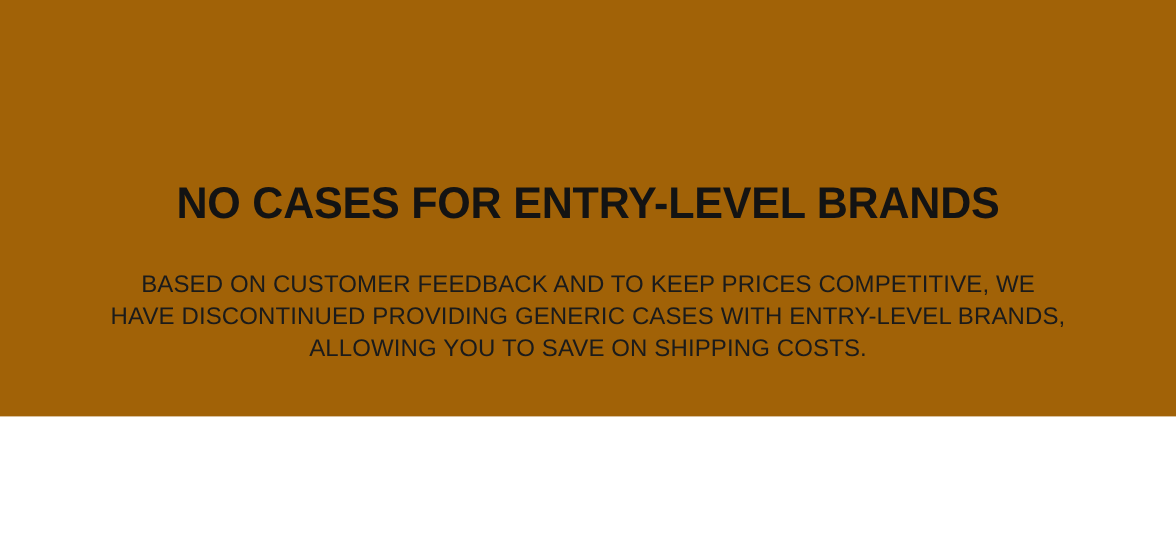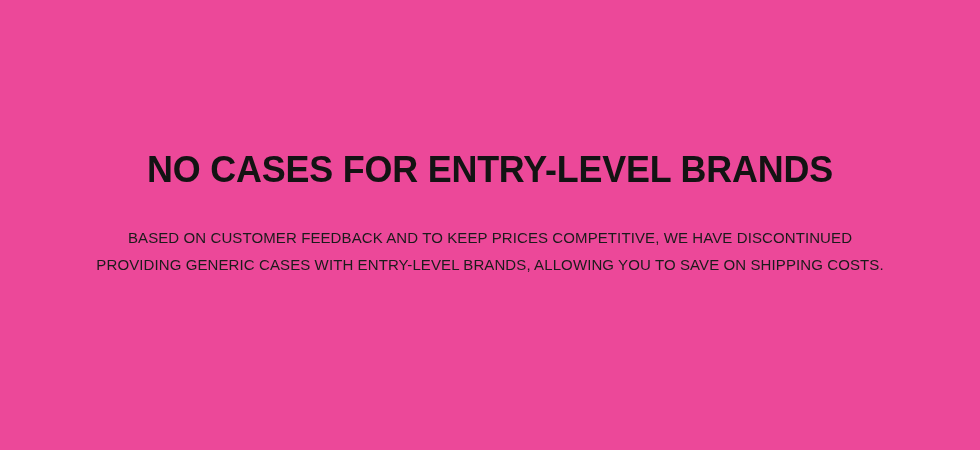--- a/index.html
+++ b/index.html
@@ -9,22 +9,22 @@
   body {
     width: 980px;
     height: 450px;
     background: #ffffff;
     font-family: "Liberation Sans", sans-serif;
     overflow: hidden;
   }
   .banner {
     position: relative;
     width: 980px;
-    height: 450px;
-    background: #ec4899;
+    height: 347px;
+    background: #a16207;
     box-sizing: border-box;
   }
   .content-block {
     position: absolute;
     left: 0;
     top: 0;
     width: 980px;
     text-align: center;
   }
   .headline {
@@ -46,21 +46,21 @@
     transform: translateX(-50%) scaleX(0.97);
   }
   .subcopy {
     position: absolute;
     left: 50%;
     transform: translateX(-50%);
     top: 224px;
     width: 800px;
     margin: 0;
     font-family: "Liberation Sans", sans-serif;
-    font-size: 15px;
+    font-size: 20px;
     font-weight: 400;
     line-height: 27px;
     letter-spacing: 0.1px;
     color: #1b1b1b;
     text-align: center;
   }
 </style>
 </head>
 <body>
 

